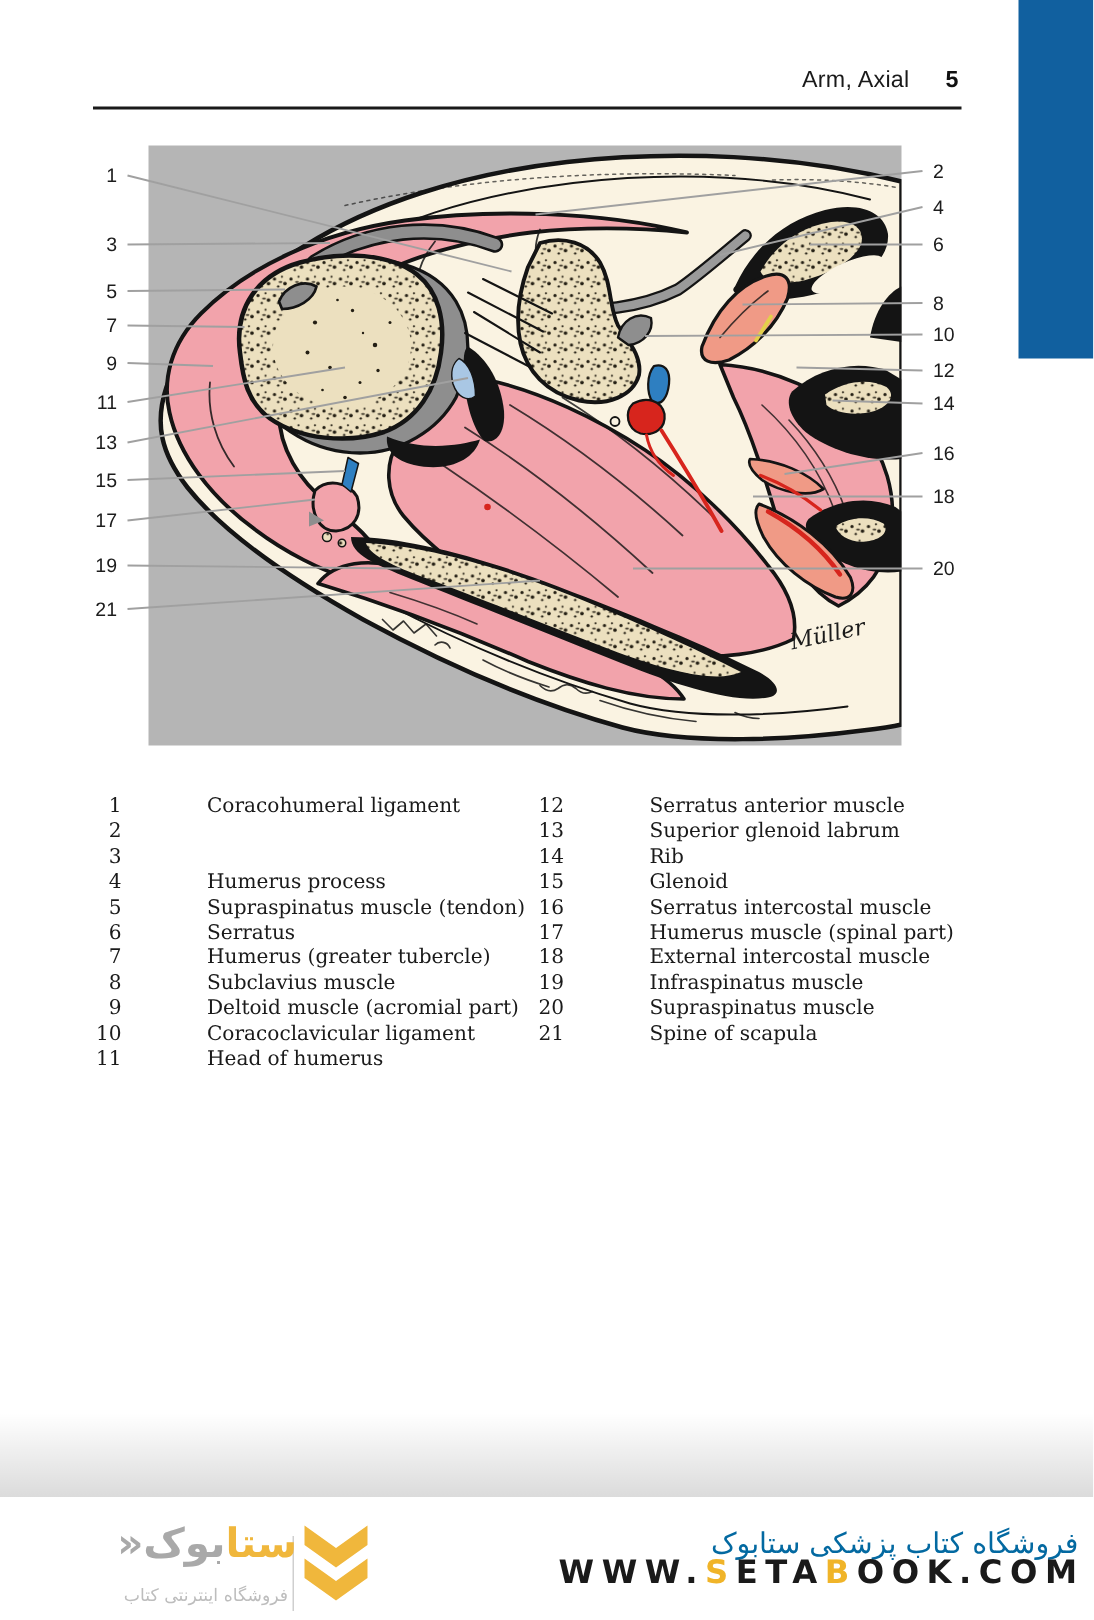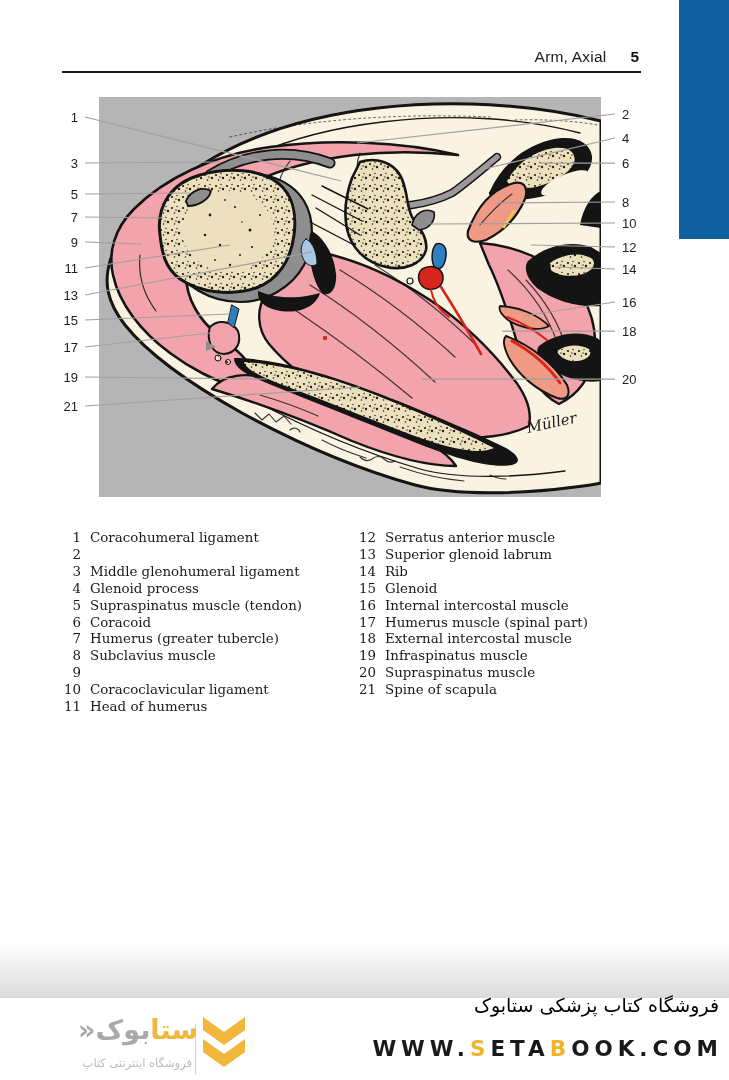--- a/index.html
+++ b/index.html
@@ -1,41 +1,41 @@
 <!DOCTYPE html>
 <html><head>
 <meta charset="utf-8">
 <style>
   html,body{margin:0;padding:0;background:#ffffff;}
   #page{position:relative;width:729px;height:1080px;background:#ffffff;overflow:hidden;
         font-family:"Liberation Sans",sans-serif;}
   
-  #hdr{position:absolute;left:62px;top:48px;width:579px;height:26px;
-       display:flex;justify-content:flex-end;align-items:flex-start;}
+  #hdr{position:absolute;left:62px;top:37px;width:579px;height:26px;
+       display:flex;justify-content:flex-end;align-items:flex-end;}
   #hdr .t{font-size:15.5px;color:#1a1a1a;margin-right:24px;letter-spacing:.2px;}
   #hdr .n{font-size:15.5px;font-weight:bold;color:#111;margin-right:2px;}
   #rule{position:absolute;left:62px;top:71px;width:579px;height:2px;background:#1a1a1a;}
   #tab{position:absolute;left:679px;top:0;width:50px;height:239px;}
   
   #figwrap{position:absolute;left:60px;top:95px;width:585px;height:415px;}
   .fig-num{font:13px "Liberation Sans",sans-serif;fill:#1c1c1c;}
   .sig{font:italic 15px "DejaVu Serif",serif;fill:#1a1a1a;}
   
   .legcol{position:absolute;top:530px;width:300px;font-family:"DejaVu Serif",serif;
           font-size:13.4px;color:#1a1a1a;}
   #leg-left{left:55px;} #leg-right{left:350px;}
   .leg-row{display:flex;line-height:16.9px;}
   .leg-num{width:26px;text-align:right;margin-right:9px;flex:0 0 26px;}
-  .leg-txt{white-space:nowrap;}
+  .leg-txt{white-space:nowrap;margin-left:48px;}
   
   #shadow{position:absolute;left:0;top:942px;width:729px;height:56px;
           background:linear-gradient(to bottom,rgba(0,0,0,0) 0%,rgba(0,0,0,0.14) 100%);}
   
-  #store-fa{position:absolute;right:10px;top:994px;direction:rtl;
-            font-family:"DejaVu Sans",sans-serif;font-size:19px;color:#000000;}
+  #store-fa{position:absolute;right:10px;top:1018px;direction:rtl;
+            font-family:"DejaVu Sans",sans-serif;font-size:19px;color:#0369a1;}
   #url{position:absolute;right:6px;top:1036px;font-family:"DejaVu Sans",sans-serif;
        font-weight:bold;font-size:21.5px;letter-spacing:5px;color:#1a1a1a;white-space:nowrap;}
   #logo-mark{position:absolute;left:201px;top:1013px;}
   #logo-div{position:absolute;left:195px;top:1024px;width:1px;height:50px;background:#cfcfcf;}
   #wordmark{position:absolute;right:531px;top:1014px;direction:rtl;white-space:nowrap;
             font-family:"DejaVu Sans",sans-serif;font-weight:bold;font-size:27px;text-align:center;}
   #wordmark .wm-y{color:#f0b73c;} #wordmark .wm-g{color:#a9a9a9;}
   #logo-sub{position:absolute;right:537px;top:1056px;direction:rtl;white-space:nowrap;
             font-family:"DejaVu Sans",sans-serif;font-size:11.5px;color:#bdbdbd;}
 </style>
@@ -236,44 +236,44 @@
   <div id="leg-left" class="legcol">
       <div class="leg-row">
         <span class="leg-num">1</span>
         <span class="leg-txt">Coracohumeral ligament</span>
       </div>
       <div class="leg-row">
         <span class="leg-num">2</span>
       </div>
       <div class="leg-row">
         <span class="leg-num">3</span>
-        <span class="leg-txt">Middle glenohumeral ligament</span>
       </div>
       <div class="leg-row">
         <span class="leg-num">4</span>
-        <span class="leg-txt">Glenoid process</span>
+        <span class="leg-txt">Humerus process</span>
       </div>
       <div class="leg-row">
         <span class="leg-num">5</span>
         <span class="leg-txt">Supraspinatus muscle (tendon)</span>
       </div>
       <div class="leg-row">
         <span class="leg-num">6</span>
-        <span class="leg-txt">Coracoid</span>
+        <span class="leg-txt">Serratus</span>
       </div>
       <div class="leg-row">
         <span class="leg-num">7</span>
         <span class="leg-txt">Humerus (greater tubercle)</span>
       </div>
       <div class="leg-row">
         <span class="leg-num">8</span>
         <span class="leg-txt">Subclavius muscle</span>
       </div>
       <div class="leg-row">
         <span class="leg-num">9</span>
+        <span class="leg-txt">Deltoid muscle (acromial part)</span>
       </div>
       <div class="leg-row">
         <span class="leg-num">10</span>
         <span class="leg-txt">Coracoclavicular ligament</span>
       </div>
       <div class="leg-row">
         <span class="leg-num">11</span>
         <span class="leg-txt">Head of humerus</span>
       </div>
     </div>
@@ -289,21 +289,21 @@
       <div class="leg-row">
         <span class="leg-num">14</span>
         <span class="leg-txt">Rib</span>
       </div>
       <div class="leg-row">
         <span class="leg-num">15</span>
         <span class="leg-txt">Glenoid</span>
       </div>
       <div class="leg-row">
         <span class="leg-num">16</span>
-        <span class="leg-txt">Internal intercostal muscle</span>
+        <span class="leg-txt">Serratus intercostal muscle</span>
       </div>
       <div class="leg-row">
         <span class="leg-num">17</span>
         <span class="leg-txt">Humerus muscle (spinal part)</span>
       </div>
       <div class="leg-row">
         <span class="leg-num">18</span>
         <span class="leg-txt">External intercostal muscle</span>
       </div>
       <div class="leg-row">

